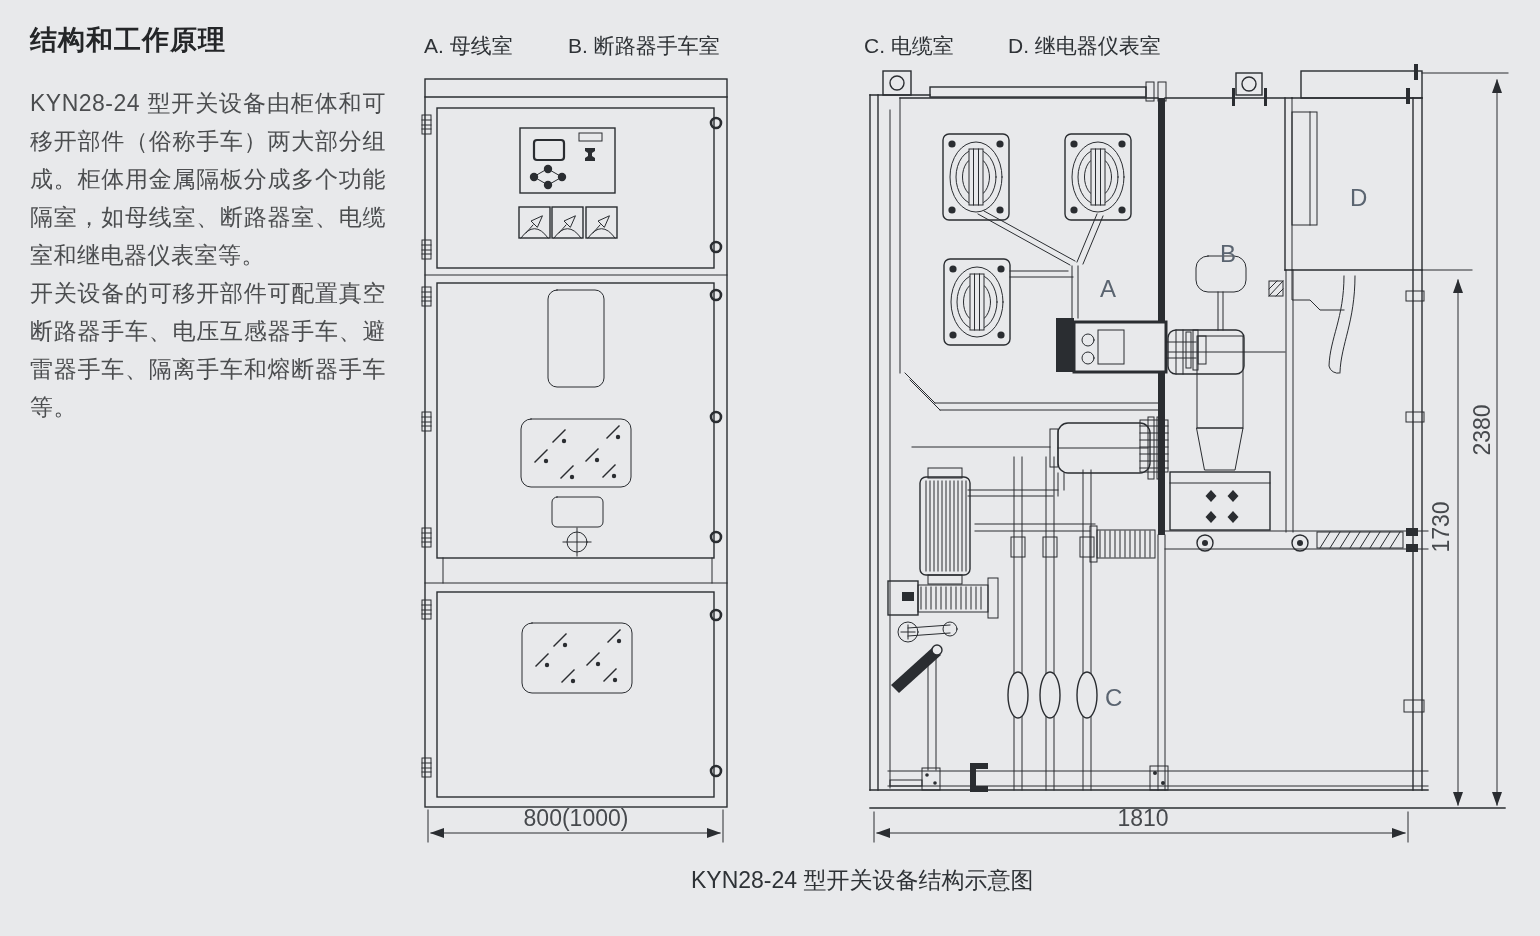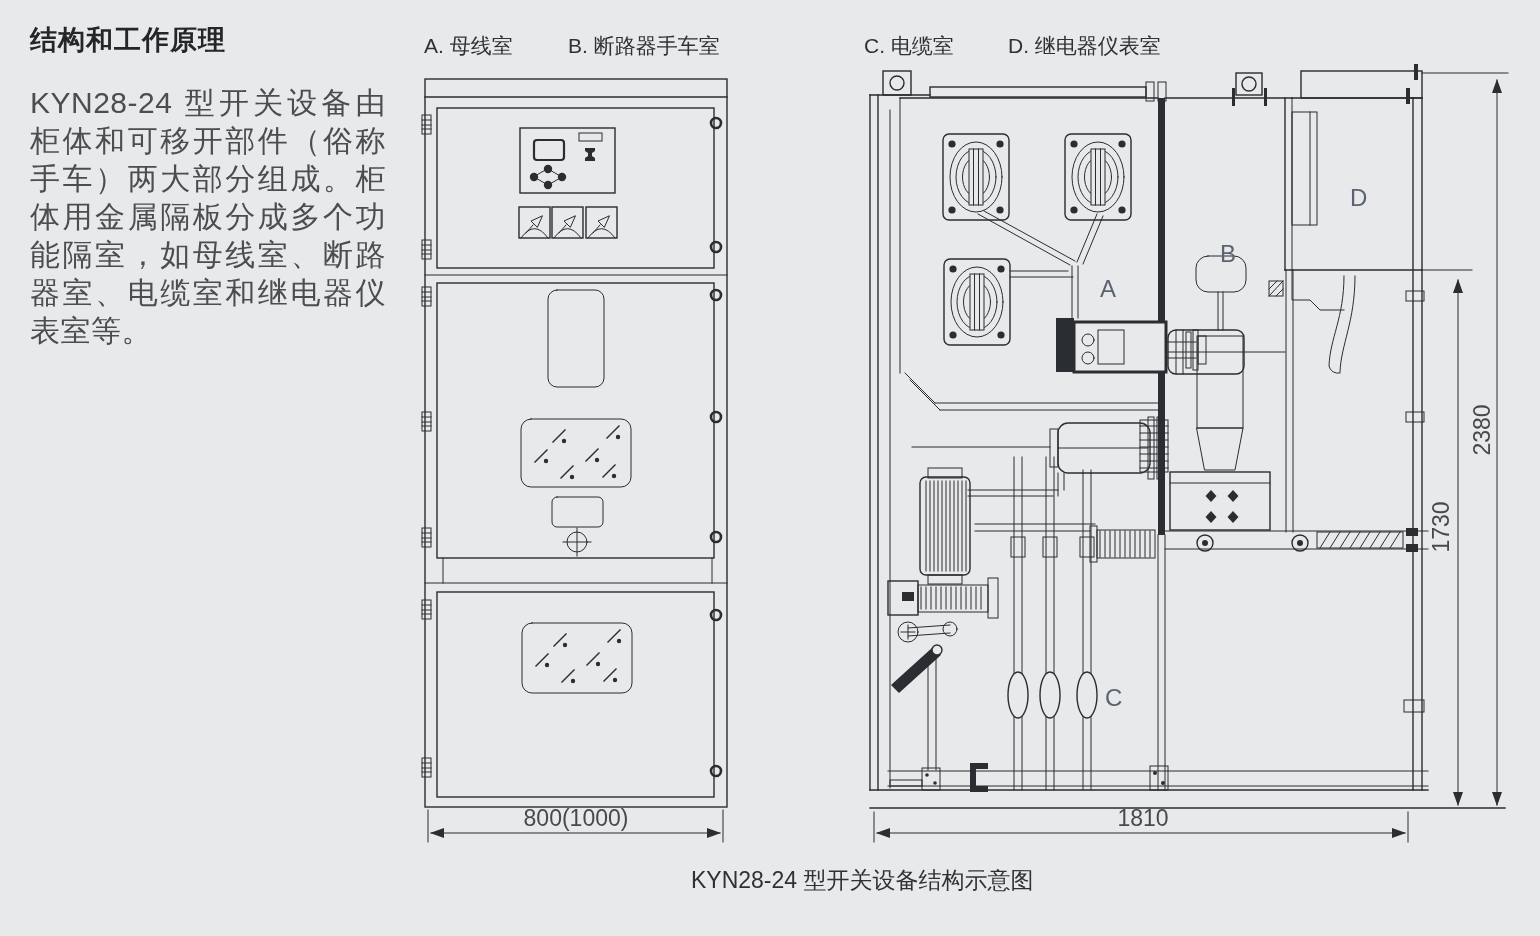--- a/index.html
+++ b/index.html
@@ -1,40 +1,41 @@
 <!DOCTYPE html>
 <html><head>
 <meta charset="utf-8">
 <style>
   html,body{margin:0;padding:0;}
   body{width:1540px;height:936px;background:#e8e9eb;font-family:"Liberation Sans","DejaVu Sans",sans-serif;overflow:hidden;}
   .page{position:relative;width:1448px;height:936px;background:#e8e9eb;}
   .left-text{position:absolute;left:30px;top:22px;width:356px;color:#4b4d4f;}
   .left-text h1{font-size:27px;font-weight:bold;color:#242628;margin:0 0 26px 0;letter-spacing:1px;}
-  .left-text p{font-size:30px;line-height:38px;margin:0;text-align:justify;letter-spacing:0.5px;}
+  .left-text p{font-size:23px;line-height:38px;margin:0;text-align:justify;letter-spacing:0.5px;}
   svg{position:absolute;left:0;top:0;}
   .ln{stroke:#2a2d31;fill:none;stroke-width:1.4;stroke-linecap:square;}
   .t{stroke-width:1;}
   .b{stroke-width:2.6;}
   .fl{fill:#2a2d31;stroke:none;}
   .wf{fill:#e8e9eb;}
   text{fill:#2e3236;stroke:none;}
   .legend-t{font-size:21px;}
   .letter-t{font-size:24px;fill:#5a6470;}
   .dim-t{font-size:23px;fill:#46494d;}
   .caption-t{font-size:23px;fill:#2e3236;}
 </style>
 </head>
 <body>
 
 <div class="page">
 
   <div class="left-text">
     <h1>结构和工作原理</h1>
     <p>KYN28-24 型开关设备由柜体和可移开部件（俗称手车）两大部分组成。柜体用金属隔板分成多个功能隔室，如母线室、断路器室、电缆室和继电器仪表室等。</p>
+    <p>开关设备的可移开部件可配置真空断路器手车、电压互感器手车、避雷器手车、隔离手车和熔断器手车等。</p>
   </div>
 
   <svg width="1540" height="936" viewBox="0 0 1540 936">
     <defs>
       <marker id="ahs" markerWidth="14" markerHeight="10" refX="1" refY="5" orient="auto">
         <path d="M14,0 L0,5 L14,10 z" fill="#2a2d31"></path>
       </marker>
       <marker id="ahe" markerWidth="14" markerHeight="10" refX="13" refY="5" orient="auto">
         <path d="M0,0 L14,5 L0,10 z" fill="#2a2d31"></path>
       </marker>

